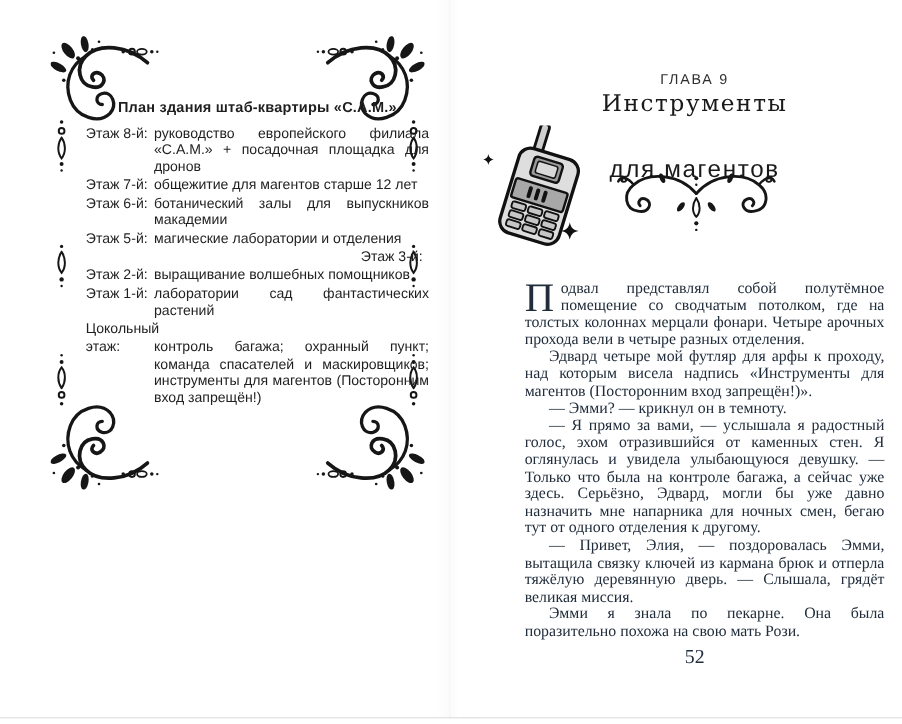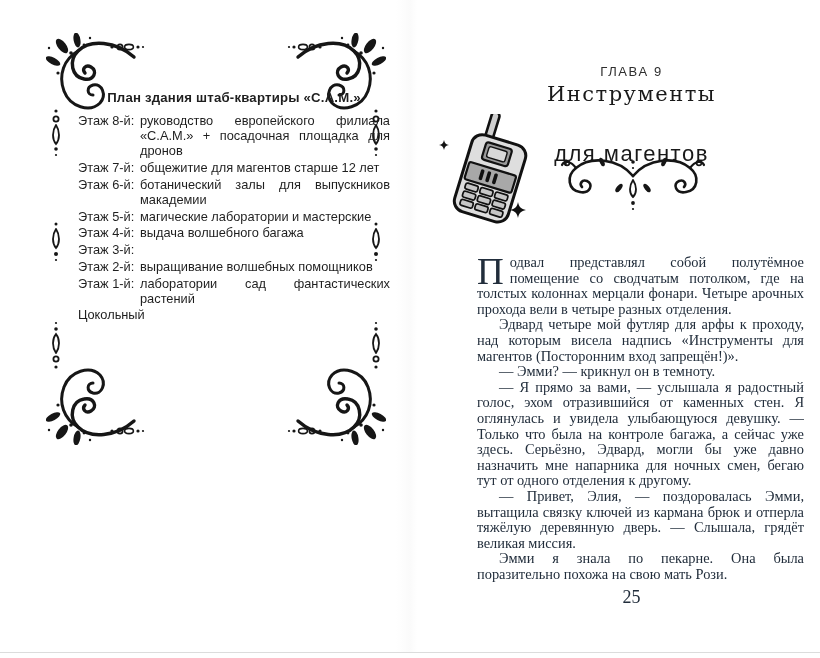--- a/index.html
+++ b/index.html
@@ -7,21 +7,21 @@
         font-family:"Liberation Sans",sans-serif;}
   .bottom-line{position:absolute;left:0;top:652px;width:820px;height:1px;background:#dcdcdc;}
   .spine{position:absolute;left:409px;top:0;width:1px;height:653px;background:#cfcfcf;}
 
   
   .page-left{position:absolute;left:0;top:0;width:409px;height:653px;
              background:linear-gradient(to right, #ffffff 90%, #f2f2f2 99%, #ececec 100%);margin-left:28px;}
   .plan{position:absolute;left:50px;top:90px;width:312px;color:#1f1f1f;}
   .plan-title{font-size:13.2px;font-weight:bold;text-align:center;letter-spacing:.2px;
               margin:0 0 8px 0;}
-  .floor-row{display:flex;margin-bottom:1.5px;font-size:12.8px;line-height:15.2px;}
+  .floor-row{display:flex;margin-bottom:1.5px;font-size:12.8px;line-height:15.2px;justify-content:flex-end;}
   .floor-label{flex:0 0 62px;}
   .floor-desc{flex:1;text-align:justify;}
   .basement-line1{font-size:12.8px;line-height:15.2px;margin-bottom:1.5px;}
 
   .orn{position:absolute;pointer-events:none;}
   .orn svg, .edge-drop svg, .divider svg, .phone svg, .sparkle svg{display:block;}
 
   
   .page-right{position:absolute;left:409px;top:0;width:411px;height:653px;
               background:linear-gradient(to right, #fafafa 0px, #ffffff 8px);}
@@ -137,39 +137,39 @@
       <div class="floor-row">
         <span class="floor-label">Этаж 7-й:</span>
         <span class="floor-desc">общежитие для магентов старше 12 лет</span>
       </div>
       <div class="floor-row">
         <span class="floor-label">Этаж 6-й:</span>
         <span class="floor-desc">ботанический залы для выпускников макадемии</span>
       </div>
       <div class="floor-row">
         <span class="floor-label">Этаж 5-й:</span>
-        <span class="floor-desc">магические лаборатории и мастерские</span>
-      </div>
-      <div class="floor-row">
-        <span class="floor-label">Этаж 4-й:</span>
-        <span class="floor-desc">выдача волшебного багажа</span>
+        <span class="floor-desc">магические лаборатории и отделения</span>
       </div>
       <div class="floor-row">
         <span class="floor-label">Этаж 3-й:</span>
       </div>
       <div class="floor-row">
         <span class="floor-label">Этаж 2-й:</span>
         <span class="floor-desc">выращивание волшебных помощников</span>
       </div>
       <div class="floor-row">
         <span class="floor-label">Этаж 1-й:</span>
         <span class="floor-desc">лаборатории сад фантастических растений</span>
       </div>
 
       <div class="basement-line1">Цокольный</div>
+      <div class="floor-row">
+        <span class="floor-label">этаж:</span>
+        <span class="floor-desc">контроль багажа; охранный пункт; команда спасателей и маскировщиков; инструменты для магентов (Посторонним вход запрещён!)</span>
+      </div>
     </div>
   </div>
 
   <div class="spine"></div>
 
   <div class="page-right">
 
     <div class="chapter-head" style="height:220px">
       <div class="chapter-label">ГЛАВА 9</div>
       <div class="chapter-title-1">Инструменты</div>
@@ -232,17 +232,17 @@
       <p>
         <span class="dropcap">П</span><span>одвал представлял собой полутёмное помещение со сводчатым потолком, где на толстых колоннах мерцали фонари. Четыре арочных прохода вели в четыре разных отделения.</span>
       </p>
       <p class="ind">Эдвард четыре мой футляр для арфы к проходу, над которым висела надпись «Инструменты для магентов (Посторонним вход запрещён!)».</p>
       <p class="ind">— Эмми? — крикнул он в темноту.</p>
       <p class="ind">— Я прямо за вами, — услышала я радостный голос, эхом отразившийся от каменных стен. Я оглянулась и увидела улыбающуюся девушку. — Только что была на контроле багажа, а сейчас уже здесь. Серьёзно, Эдвард, могли бы уже давно назначить мне напарника для ночных смен, бегаю тут от одного отделения к другому.</p>
       <p class="ind">— Привет, Элия, — поздоровалась Эмми, вытащила связку ключей из кармана брюк и отперла тяжёлую деревянную дверь. — Слышала, грядёт великая миссия.</p>
       <p class="ind">Эмми я знала по пекарне. Она была поразительно похожа на свою мать Рози.</p>
     </div>
 
-    <div class="page-number">25</div>
+    <div class="page-number">52</div>
   </div>
 
   <div class="bottom-line"></div>
 </div>
 
 </body></html>

